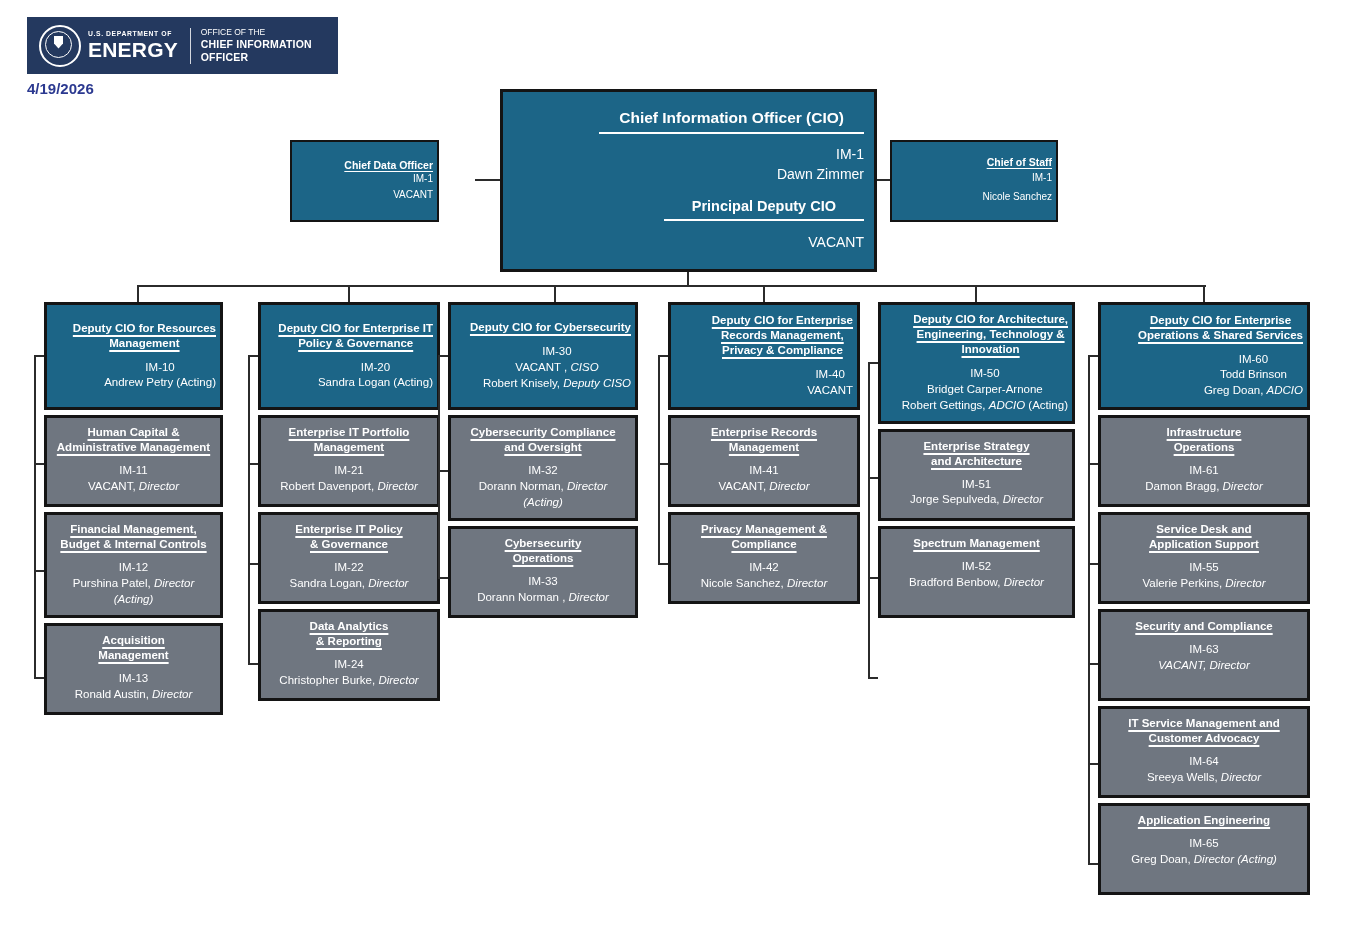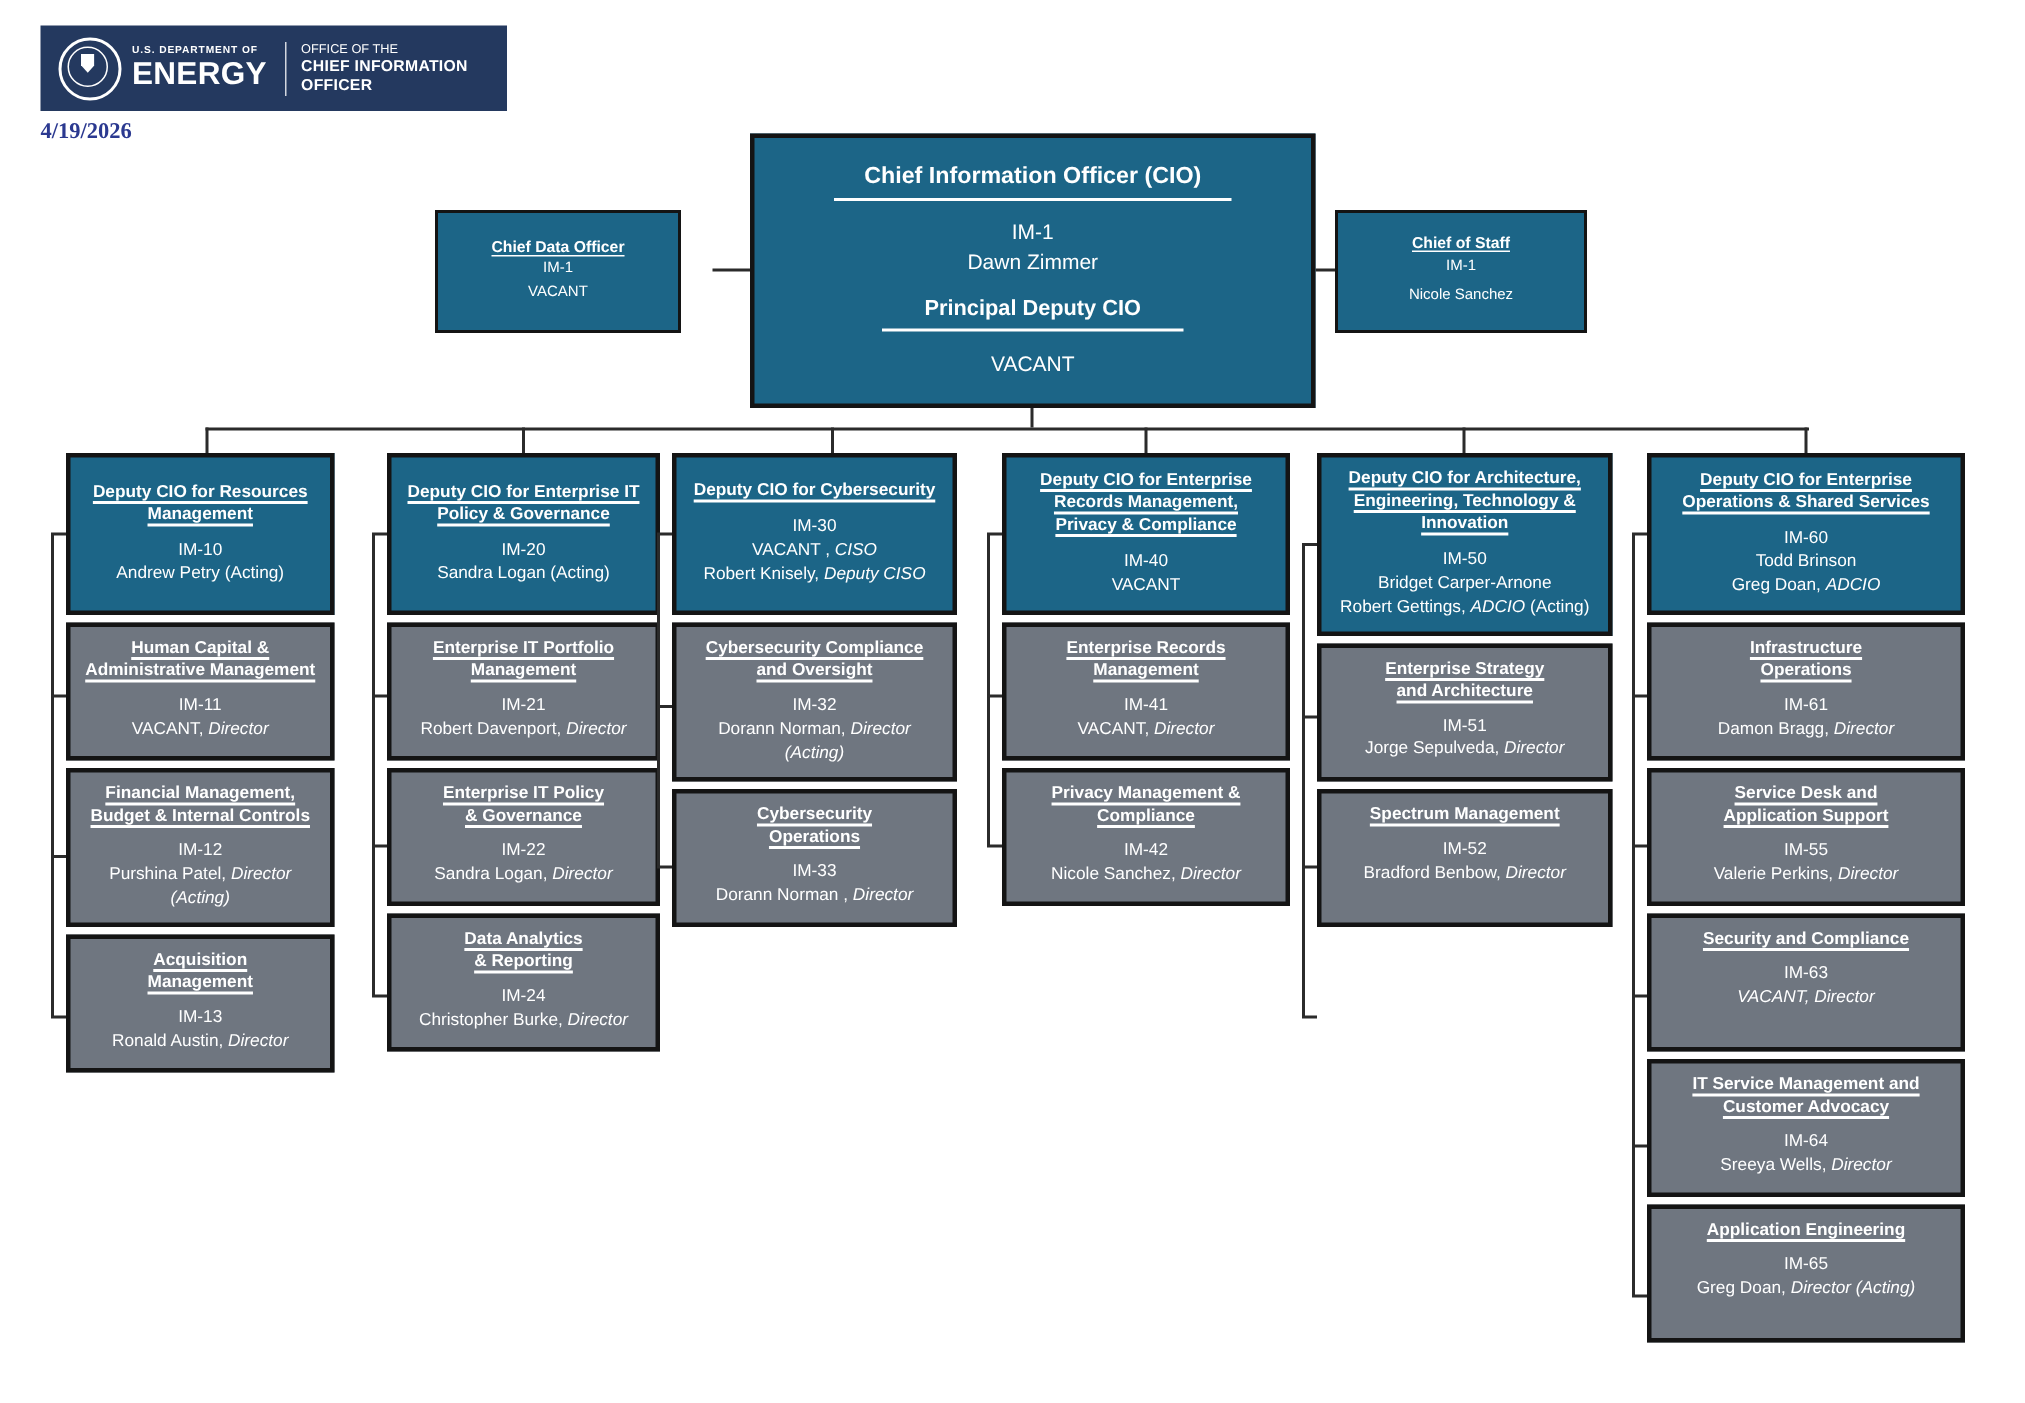--- a/index.html
+++ b/index.html
@@ -13,43 +13,43 @@
   #seal .inner{position:absolute;left:4px;top:4px;width:25px;height:25px;border:1px solid #fff;border-radius:50%;}
   #seal .shield{position:absolute;left:13px;top:9px;width:9px;height:13px;background:#fff;
         clip-path:polygon(0 0,100% 0,100% 62%,50% 100%,0 62%);}
   #agency{margin-left:7px;line-height:1;}
   #agency .small{font-size:6.8px;font-weight:bold;letter-spacing:.6px;}
   #agency .big{font-size:21px;font-weight:bold;letter-spacing:.2px;margin-top:1px;}
   #logo .divider{width:1px;height:36px;background:rgba(255,255,255,.8);margin:0 10px 0 12px;}
   #office{line-height:1.25;}
   #office .l1{font-size:8.5px;}
   #office .l2{font-size:10.5px;font-weight:bold;letter-spacing:.2px;}
-  #date{position:absolute;left:27px;top:80px;font-size:15px;font-weight:bold;color:#2B3990;font-family:Liberation Serif, serif;}
+  #date{position:absolute;left:27px;top:80px;font-size:15px;font-weight:bold;color:#2B3990;}
 
   
   .box{box-sizing:border-box;color:#fff;text-align:center;border:3px solid #141414;
        padding:7px 4px;background:var(--gray,#6F7680);}
   .box .title{font-weight:bold;font-size:11.5px;line-height:1.3;}
   .box .title .tline{text-decoration:underline;text-decoration-thickness:1.5px;text-underline-offset:2.5px;}
   .box .body{margin-top:8px;font-size:11.5px;}
   .box .bline{line-height:1.3;margin:1px 0;}
   .it{font-style:italic;}
 
   
-  .teal{background:var(--teal,#1C6587) !important;}
+  .teal{background:var(--teal,#1C6587) !important;align-items:flex-end;}
   #cio-box{position:absolute;left:500px;top:89px;width:377px;height:183px;border-width:3.5px;
            display:flex;flex-direction:column;justify-content:center;padding:6px 10px;}
   #cio-box .cio-title{font-size:15.5px;font-weight:bold;}
   #cio-box .rule1{display:inline-block;border-bottom:2.5px solid #fff;padding:0 20px 5px;}
   #cio-box .rule2{display:inline-block;border-bottom:2.5px solid #fff;padding:0 28px 5px;font-size:14.5px;font-weight:bold;}
   #cio-box .cline{font-size:14px;line-height:1.45;}
   #cio-box .gap1{margin-top:10px;} #cio-box .gap2{margin-top:13px;} #cio-box .gap3{margin-top:11px;}
   .side-box{position:absolute;top:140px;height:82px;border-width:2.5px;display:flex;flex-direction:column;
             justify-content:center;}
-  #cdo-box{left:290px;width:164px;}
+  #cdo-box{left:290px;width:149px;}
   #cos-box{left:890px;width:168px;}
   .side-box .stitle{font-size:10.5px;font-weight:bold;text-decoration:underline;text-underline-offset:2px;}
   .side-box .sline{font-size:10px;line-height:1.6;}
   #cos-box .sline{line-height:1.9;}
 
   
   .connector{position:absolute;background:#2b2b2b;}
   #line-cdo{left:475px;top:179px;width:25px;height:2px;}
   #line-cos{left:877px;top:179px;width:13px;height:2px;}
   #line-cio-down{left:687px;top:272px;width:2px;height:13px;}

